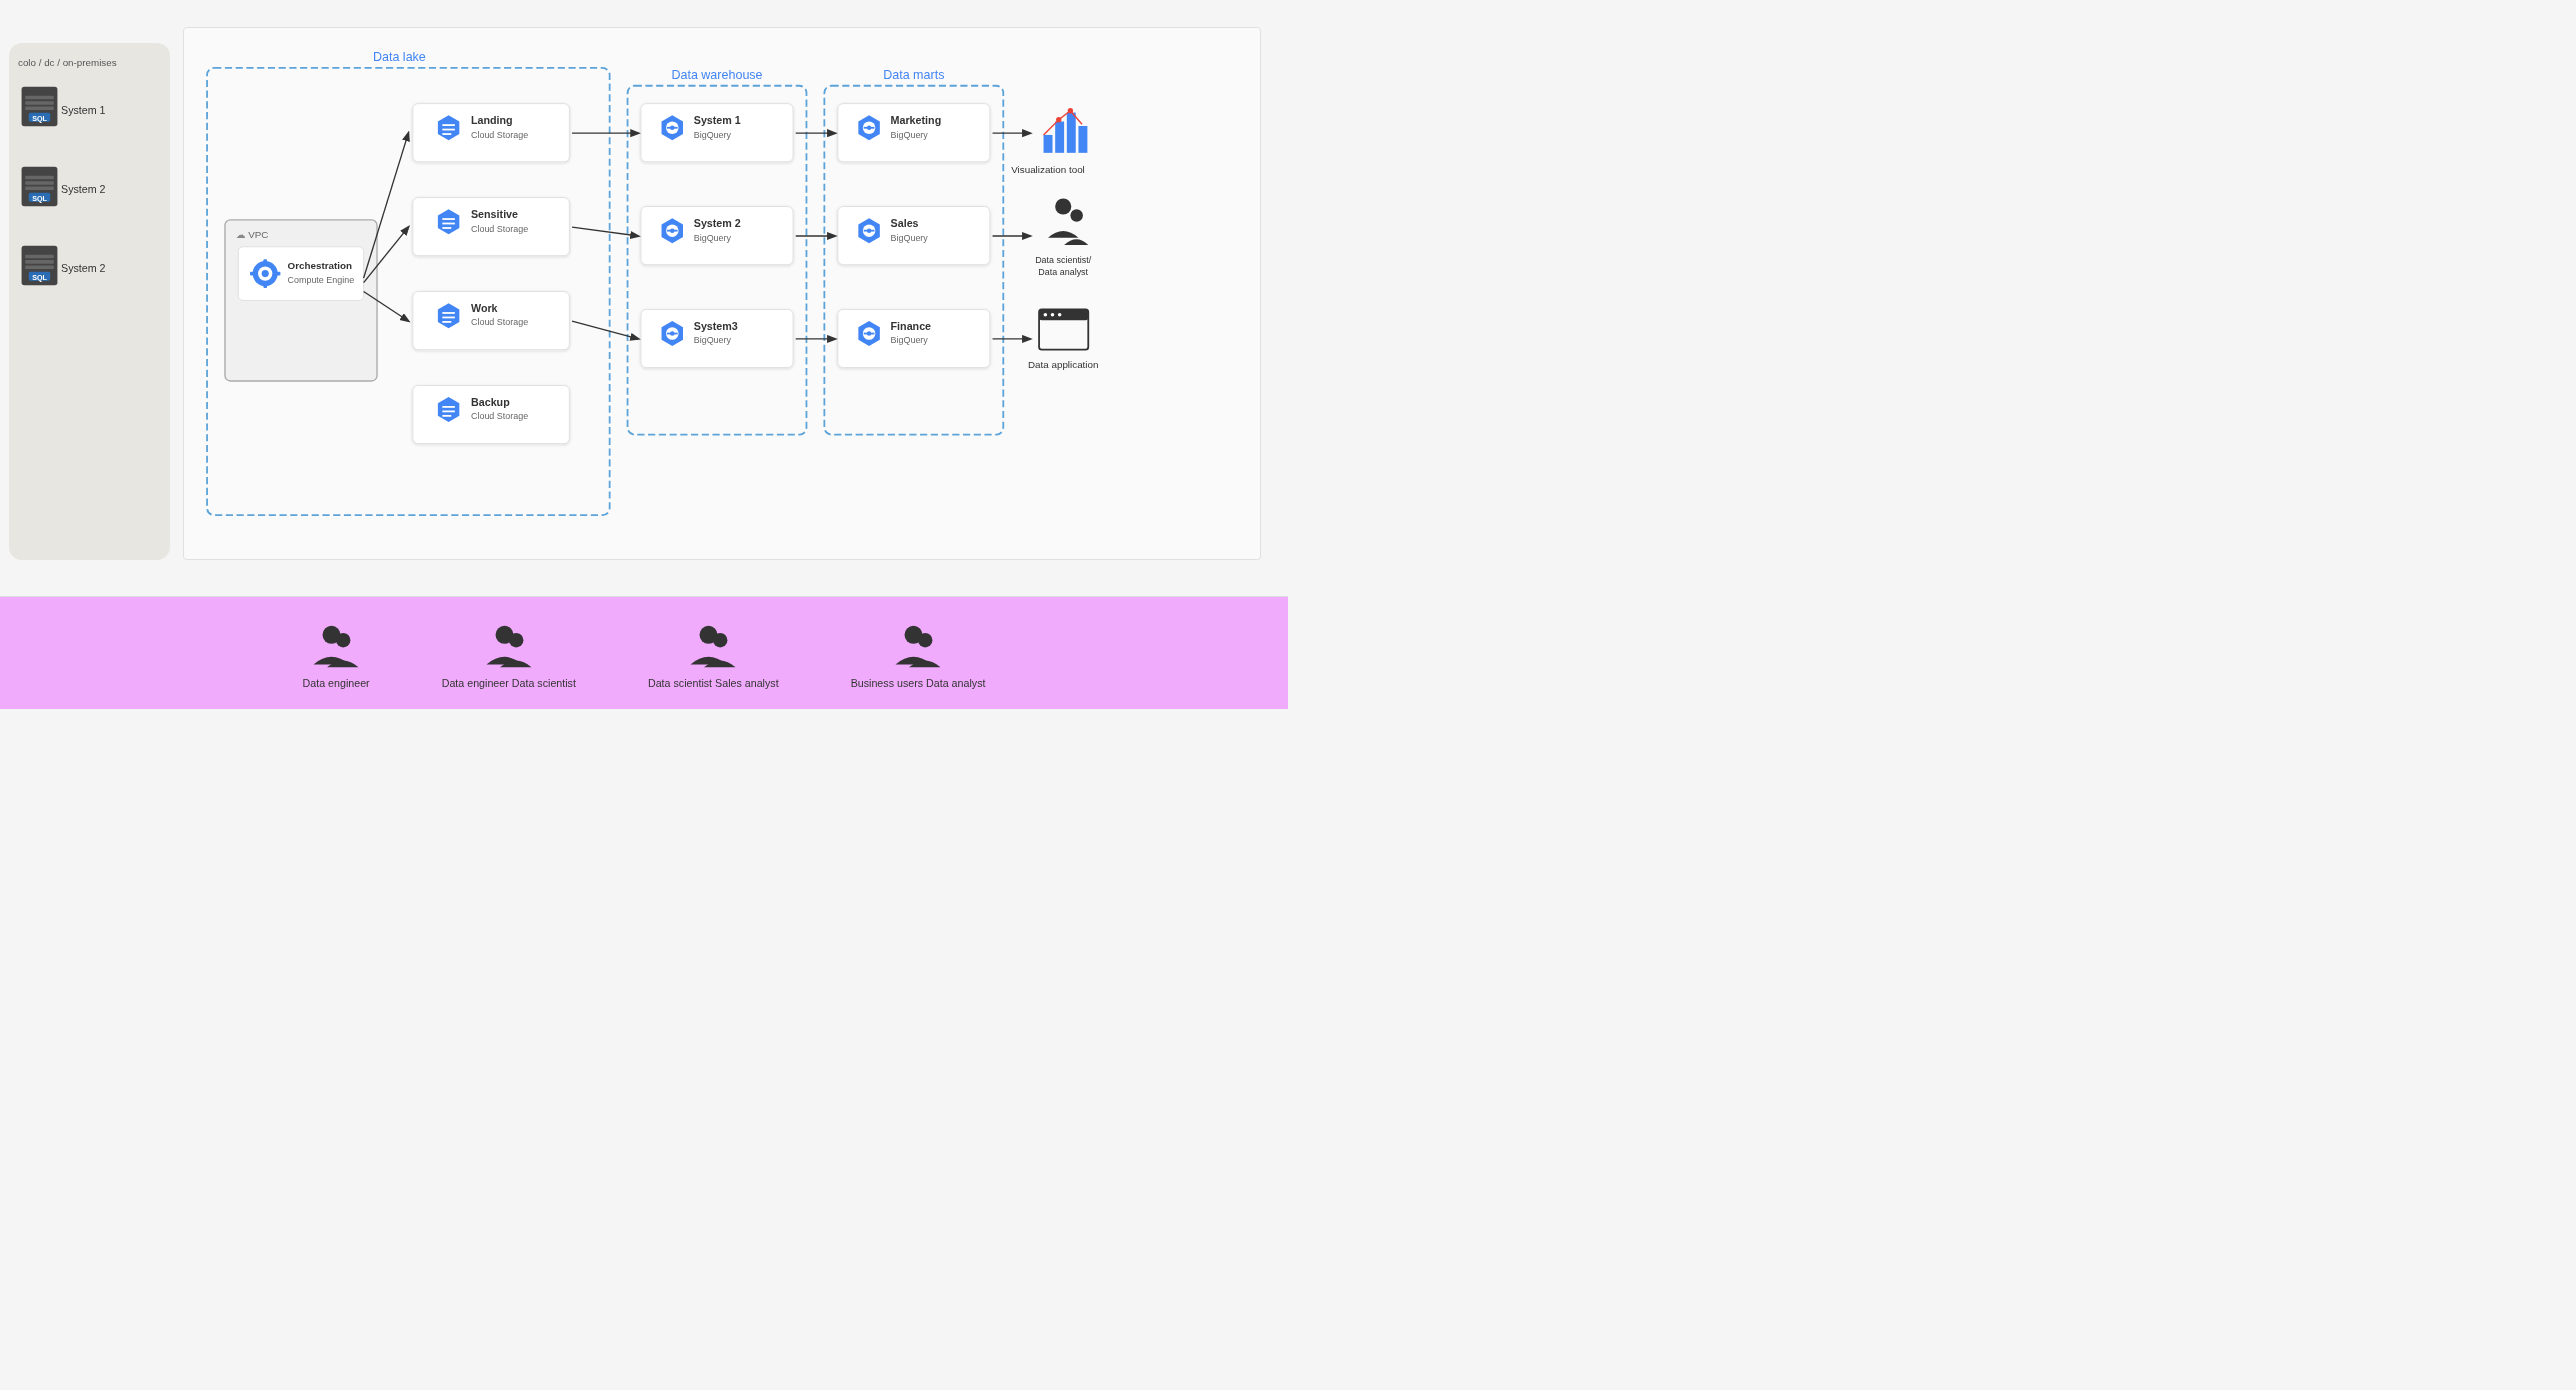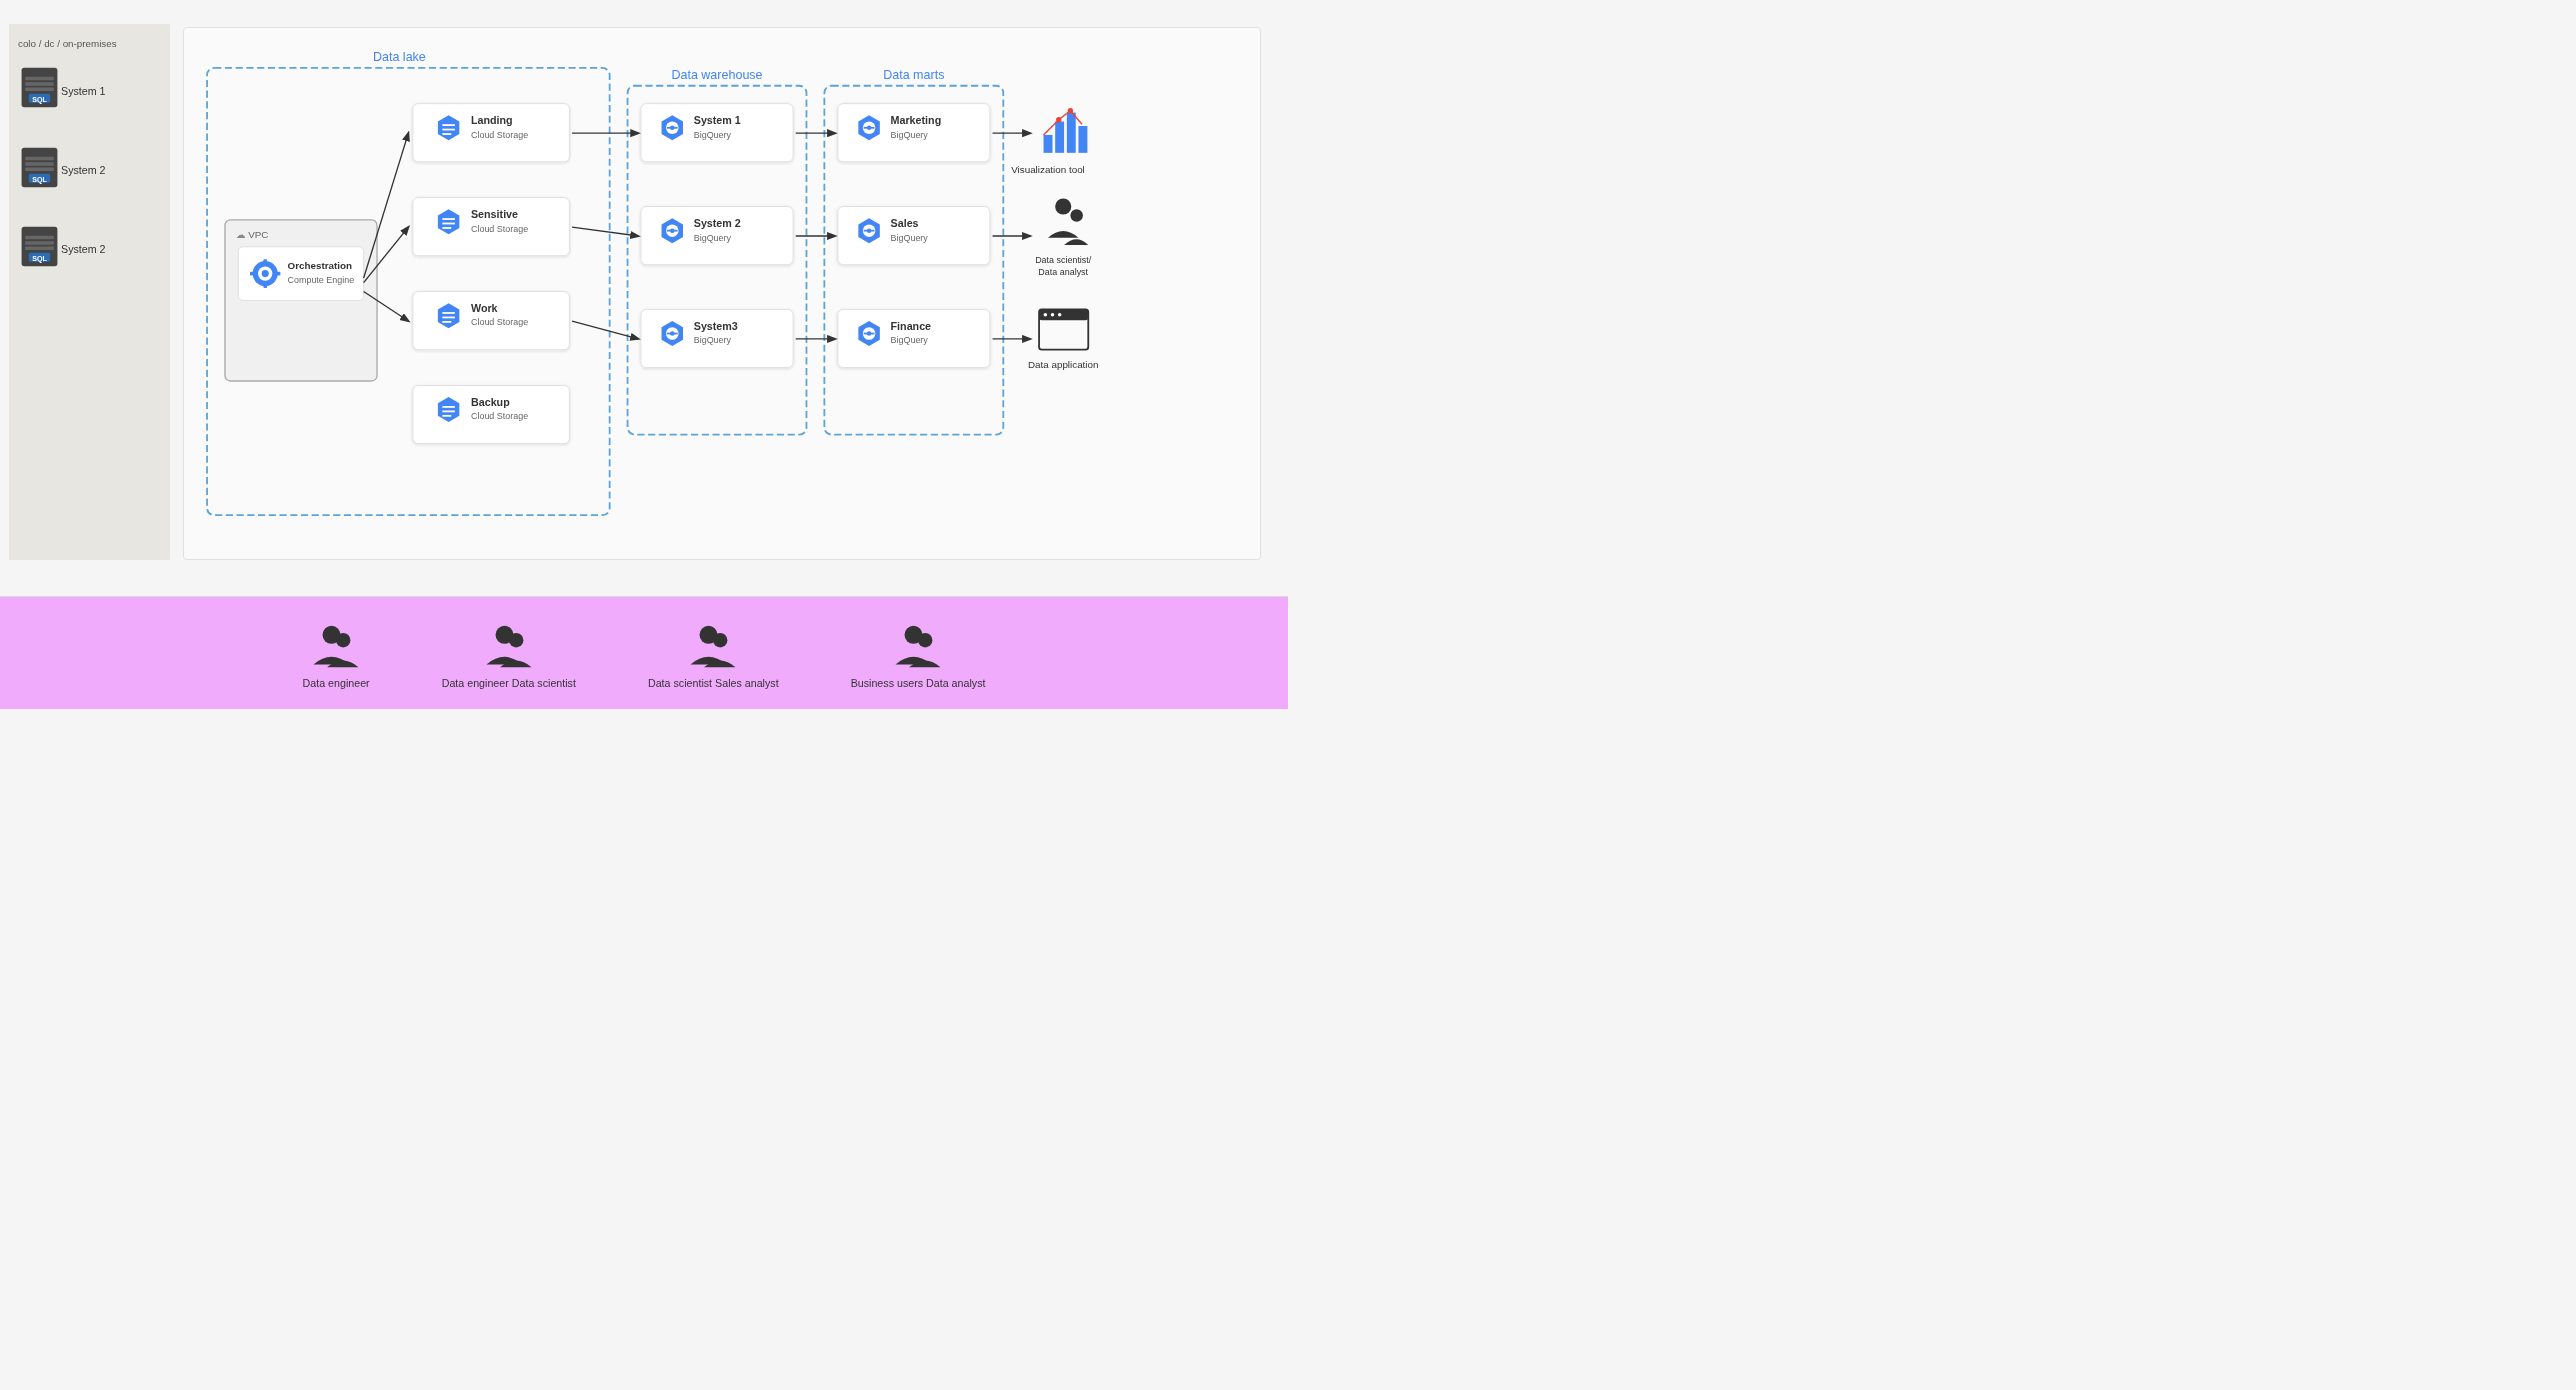--- a/index.html
+++ b/index.html
@@ -28,22 +28,22 @@
     
     .onprem-panel {
       background: #e8e6e1;
       width: 161px;
       min-width: 161px;
       padding: 13.4px 9px;
       display: flex;
       flex-direction: column;
       gap: 0;
       position: relative;
-      border-radius: 1px;
-      margin: 6px 0 9px 9px;
+      border-radius: 13px;
+      margin: 25px 0 9px 9px;
     }
 
     .onprem-label {
       font-size: 9.8px;
       color: #555;
       margin-bottom: 13.4px;
       line-height: 1.4;
     }
 
     .system-item {

